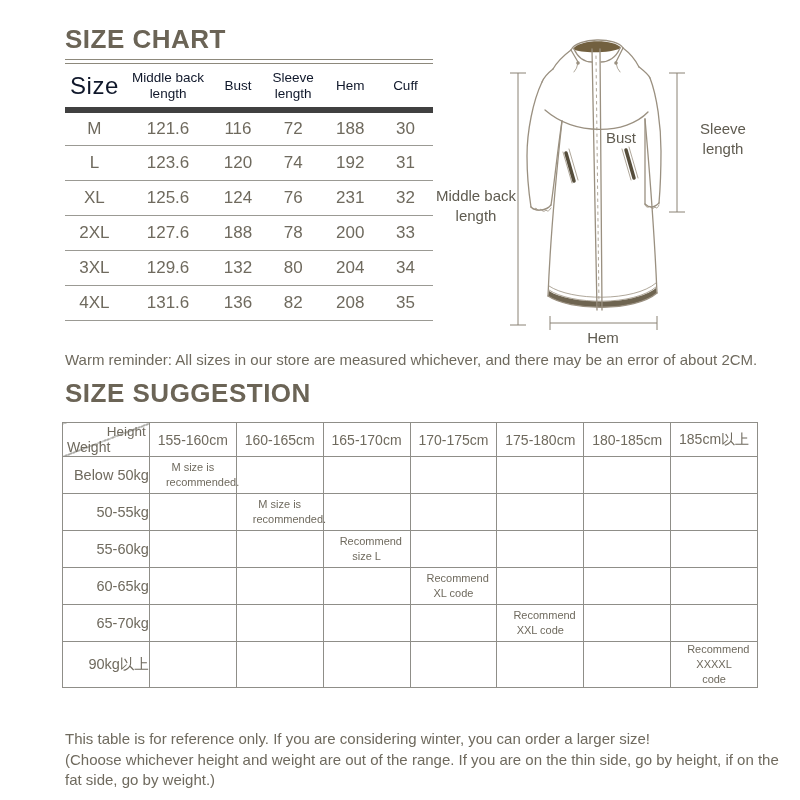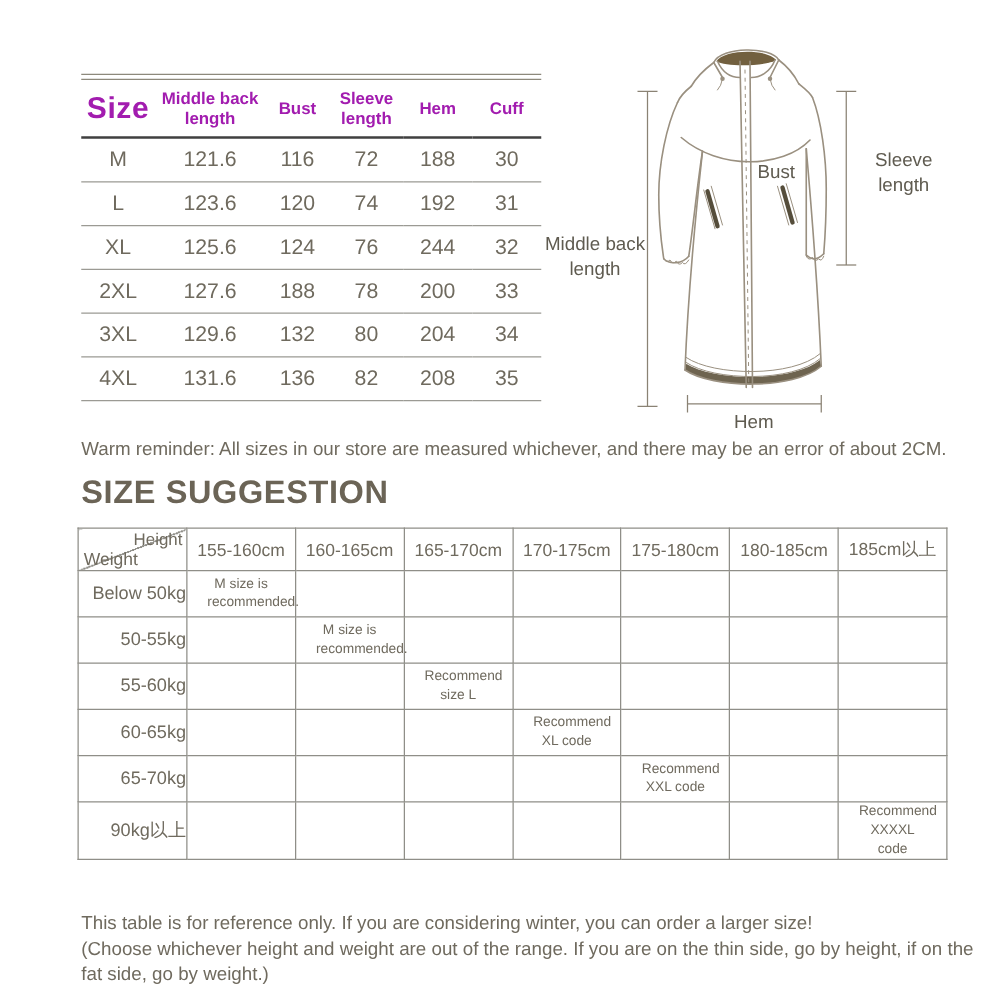--- a/index.html
+++ b/index.html
@@ -16,23 +16,23 @@
   
   .double-rule { position:absolute; left:65px; top:59px; width:368px; height:5px;
                  border-top:1px solid #8d897c; border-bottom:1px solid #8d897c; }
 
   
   table.size-table { position:absolute; left:65px; top:64px; width:368px;
                      border-collapse:collapse; table-layout:fixed; }
   table.size-table col.c-size { width:16%; } table.size-table col.c-mbl { width:24%; }
   table.size-table col.c-bust { width:14%; } table.size-table col.c-slv { width:16%; }
   table.size-table col.c-hem { width:15%; } table.size-table col.c-cuff { width:15%; }
-  table.size-table thead th { height:46px; font-weight:700; font-size:13.5px;
-      line-height:16px; color:#a21caf; text-align:center; vertical-align:middle;
-      border-bottom:2px solid #404040; padding:0 2px; }
+  table.size-table thead th { height:46px; font-weight:400; font-size:13.5px;
+      line-height:16px; color:#0f172a; text-align:center; vertical-align:middle;
+      border-bottom:6px solid #404040; padding:0 2px; }
   table.size-table thead th.size-col { font-size:24px; letter-spacing:0.5px; }
   table.size-table tbody td { height:35px; font-size:17px; text-align:center;
       vertical-align:middle; color:#6f6a5e; border-bottom:1px solid #9b9a94; }
 
   
   figure.coat-figure { position:absolute; left:430px; top:16px; width:370px; height:340px; }
   figure.coat-figure svg { position:absolute; left:0; top:0; }
   .diagram-label { position:absolute; font-size:15px; color:#5f5b50; line-height:20px;
                    text-align:center; }
   .lbl-mbl    { left:4px;  top:170px; width:84px; }
@@ -63,20 +63,21 @@
 
   
   .footer-note { position:absolute; left:65px; top:729px; width:730px; font-size:15px;
                  line-height:1.38; color:#6f6a5e; }
 </style>
 </head>
 <body>
 
 <div class="page">
 
+  <h1 class="h-title" id="size-chart-title">SIZE CHART</h1>
   <div class="double-rule"></div>
 
   <table class="size-table">
     <colgroup>
       <col class="c-size">
         <col class="c-mbl">
         <col class="c-bust">
       <col class="c-slv">
         <col class="c-hem">
         <col class="c-cuff">
@@ -106,21 +107,21 @@
         <td>120</td>
         <td>74</td>
         <td>192</td>
         <td>31</td>
       </tr>
       <tr>
         <td>XL</td>
         <td>125.6</td>
         <td>124</td>
         <td>76</td>
-        <td>244</td>
+        <td>231</td>
         <td>32</td>
       </tr>
       <tr>
         <td>2XL</td>
         <td>127.6</td>
         <td>188</td>
         <td>78</td>
         <td>200</td>
         <td>33</td>
       </tr>

